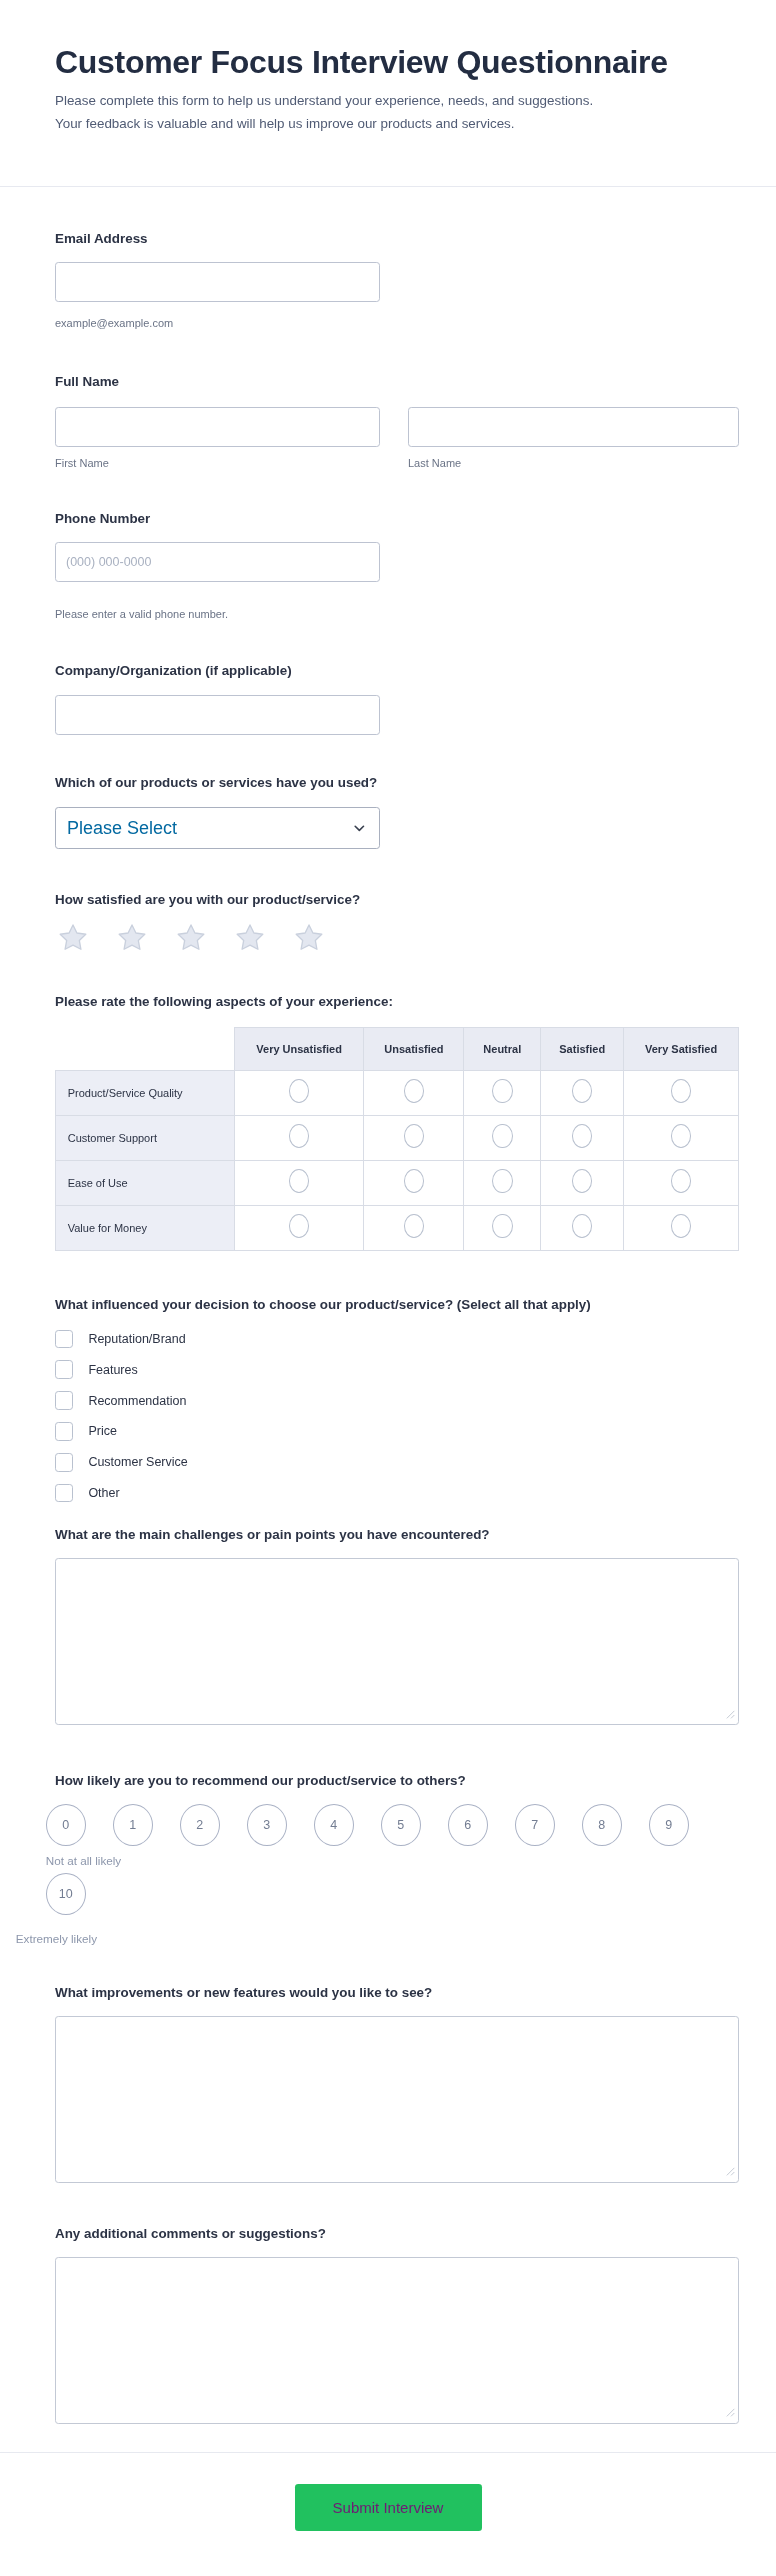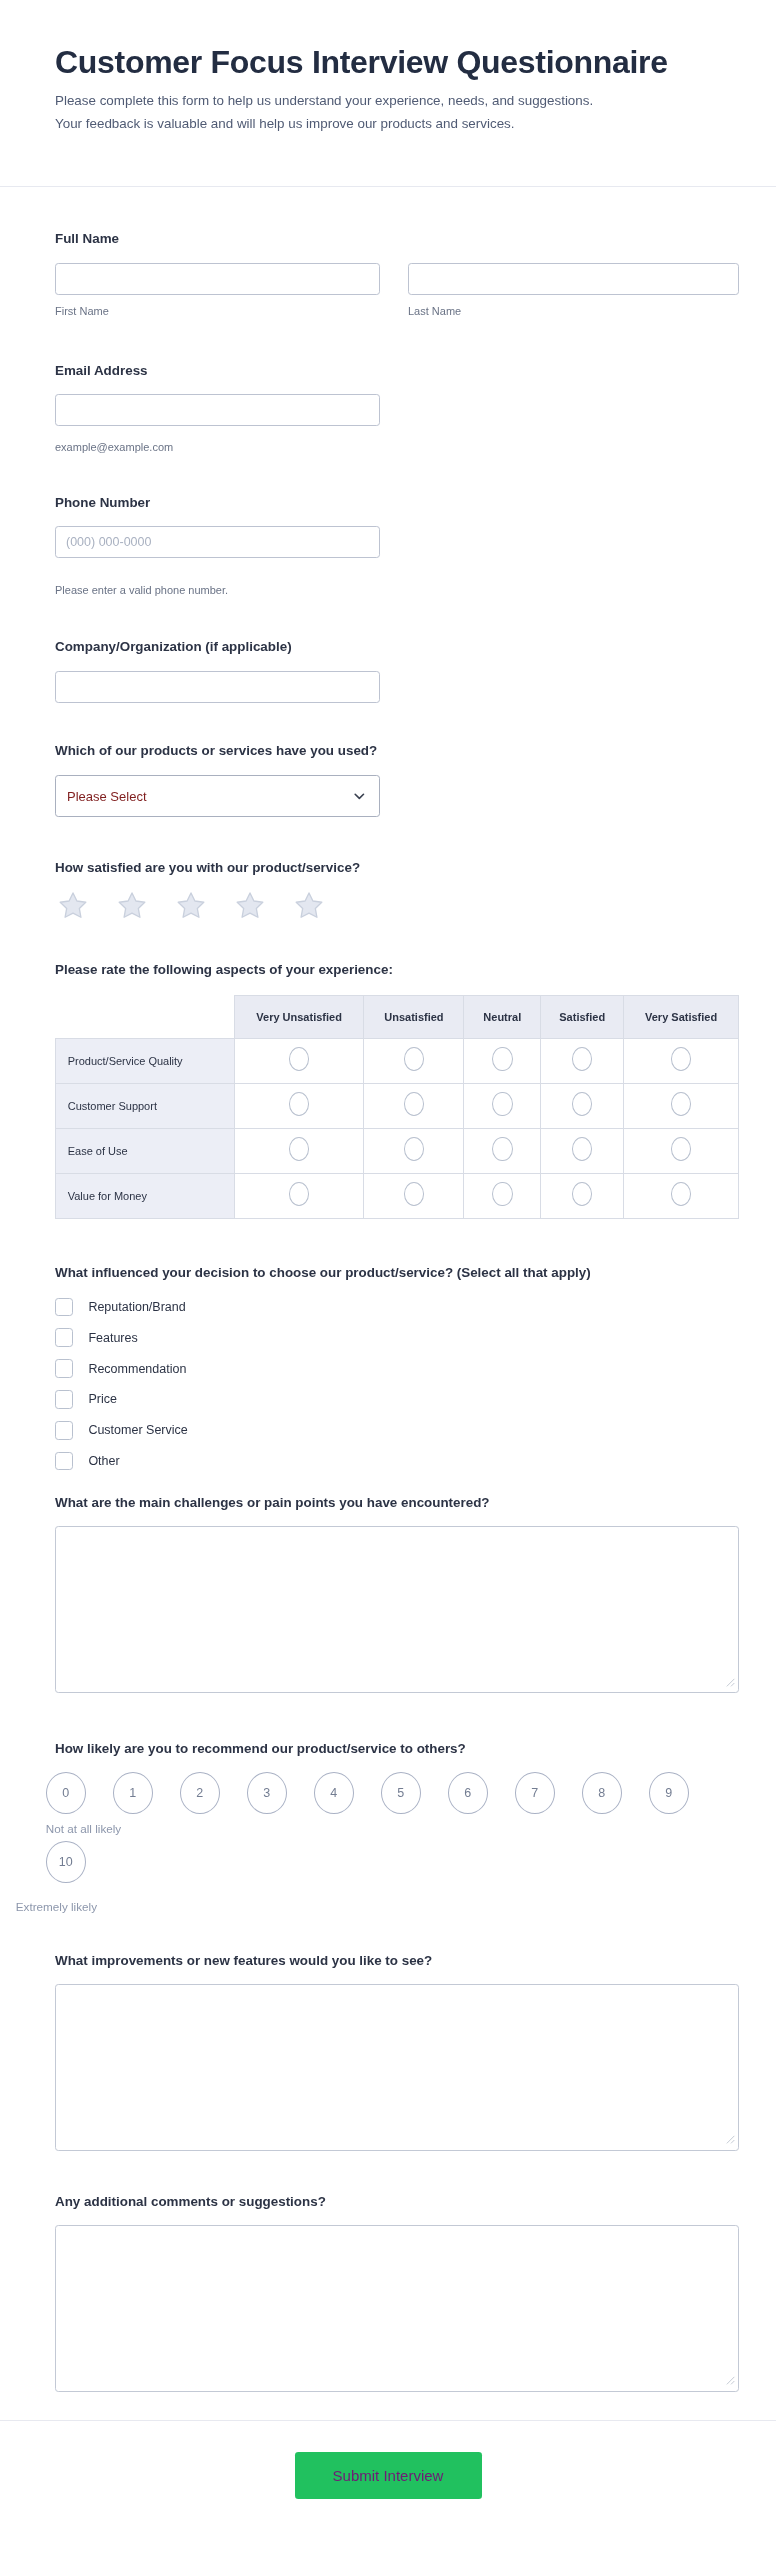--- a/index.html
+++ b/index.html
@@ -28,39 +28,39 @@
 
   
   .q-label {
     display:block; font-size:13.4px; line-height:16px;
     font-weight:600; color:#2c3345;
   }
   .sublabel { font-size:11px; line-height:13.4px; color:#6a7386; margin-top:10px; }
   .hint     { font-size:11px; line-height:13.4px; color:#6a7386; margin-top:15px; }
 
   .text-input {
-    box-sizing:border-box; height:32px; width:325px;
+    box-sizing:border-box; height:40px; width:325px;
     border:0.8px solid #bdc3d1; border-radius:3.3px;
     padding:0 10px; background:#fff;
     font-family:"Liberation Sans", sans-serif; font-size:12.5px; color:#2c3345;
     outline:none; display:block;
   }
   .text-input::placeholder { color:#a9b1c1; }
 
   .name-row { display:flex; gap:28px; margin-top:16.7px; }
   .name-col-last .text-input { width:331px; }
 
   
   .select {
     box-sizing:border-box; width:325px; height:42px; margin-top:16px;
     border:0.8px solid #a9b0bf; border-radius:3.3px; background:#fff;
     display:flex; align-items:center; justify-content:space-between;
     padding:0 11px; cursor:pointer;
   }
-  .select-text { font-size:13px; color:#7f1d1d;text-align:right; }
+  .select-text { font-size:18px; color:#0369a1;text-align:right; }
 
   
   .stars { display:flex; gap:27px; margin-top:14px; margin-left:1.7px; }
   .star { width:32px; height:32px; display:inline-block; cursor:pointer; }
 
   
   .rating-table { border-collapse:collapse; margin-top:16.7px; table-layout:fixed; }
   .rating-table th, .rating-table td { border:0.8px solid #d8dce5; height:42px; }
   .rating-table thead th {
     background:#e9ebf3; font-size:11px; font-weight:600; color:#2c3345;
@@ -125,37 +125,37 @@
 
   <div class="content">
     <h1 class="form-title">Customer Focus Interview Questionnaire</h1>
     <p class="form-subtitle">Please complete this form to help us understand your experience, needs, and suggestions. Your feedback is valuable and will help us improve our products and services.</p>
   </div>
   <div class="divider"></div>
 
   <div class="content">
 
     <div style="margin-top:44px">
+      <span class="q-label">Email Address</span>
+      <input class="text-input" type="text" style="margin-top: 15px;">
+      <div class="hint">example@example.com</div>
+    </div>
+
+    <div style="margin-top:44px">
       <span class="q-label">Full Name</span>
       <div class="name-row">
         <div>
           <input class="text-input" type="text" style="">
           <div class="sublabel">First Name</div>
         </div>
         <div class="name-col-last">
           <input class="text-input" type="text" style="">
           <div class="sublabel">Last Name</div>
         </div>
       </div>
-    </div>
-
-    <div style="margin-top:44px">
-      <span class="q-label">Email Address</span>
-      <input class="text-input" type="text" style="margin-top: 15px;">
-      <div class="hint">example@example.com</div>
     </div>
 
     <div style="margin-top:41px">
       <span class="q-label">Phone Number</span>
       <input class="text-input" type="text" style="margin-top: 15px;" placeholder="(000) 000-0000">
       <div class="hint" style="margin-top:26px">Please enter a valid phone number.</div>
     </div>
 
     <div style="margin-top:41px">
       <span class="q-label">Company/Organization (if applicable)</span>

